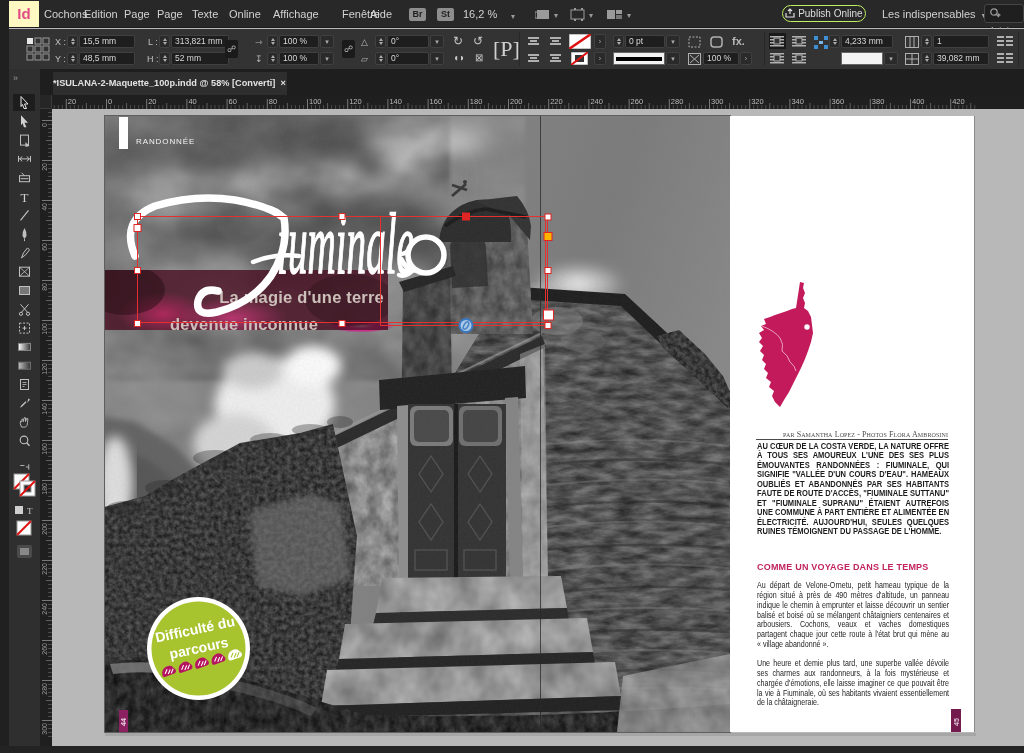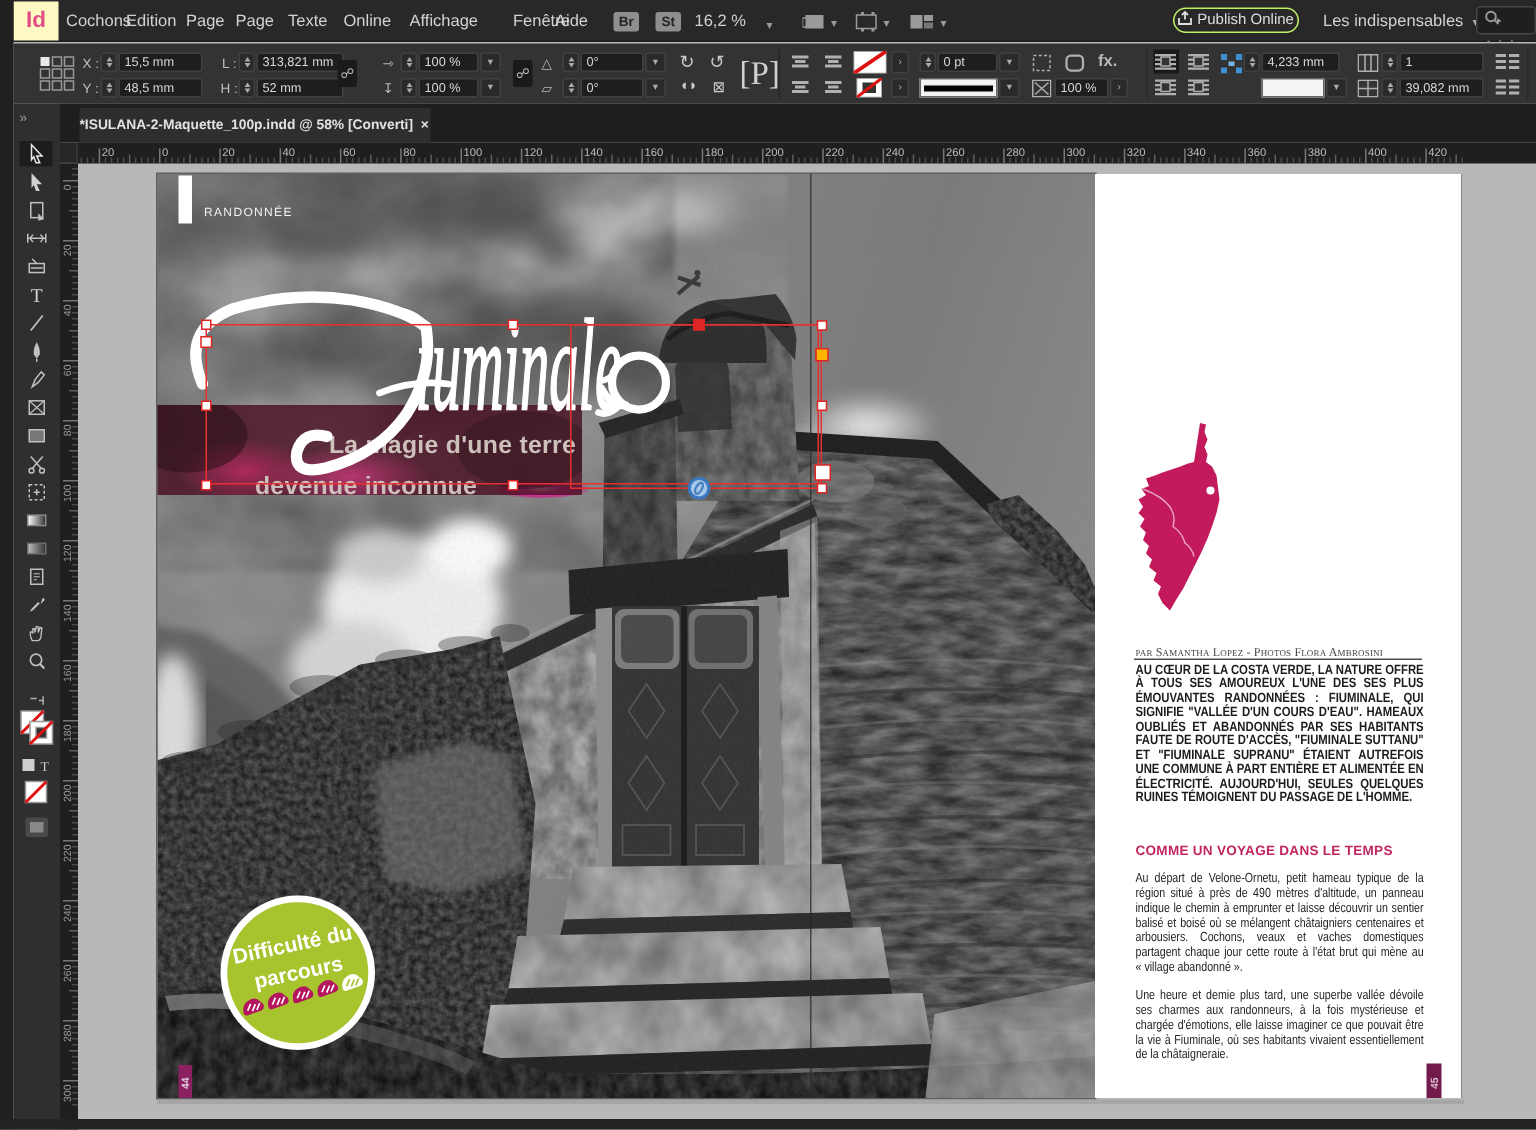--- a/index.html
+++ b/index.html
@@ -41,21 +41,21 @@
 #pageL{position:absolute;left:105px;top:116px;width:625px;height:616px;background:#777;outline:1px solid #5f5f5f}
 #pageR{position:absolute;left:730px;top:116px;width:245px;height:616px;background:#ffffff;border-right:1px solid #8a8a8a}
 #spine{position:absolute;left:540px;top:116px;width:1px;height:616px;background:rgba(40,40,40,0.75)}
 
 #randbar{position:absolute;left:119px;top:117px;width:9px;height:32px;background:#fff}
 #randtxt{position:absolute;left:136px;top:137px;color:#f2f2f2;font-size:8px;letter-spacing:0.9px}
 #band{position:absolute;left:105px;top:270px;width:283px;height:60px;background:rgba(73,17,35,0.82)}
 #sub1{position:absolute;left:105px;top:288px;width:279px;text-align:right;color:#cdc0bb;font-size:16.5px;font-weight:bold;letter-spacing:0.2px}
 #sub2{position:absolute;left:105px;top:315px;width:278px;text-align:center;color:#cdc0bb;font-size:16.5px;font-weight:bold;letter-spacing:0.2px}
 
-#byline{position:absolute;left:757px;top:430px;width:191px;text-align:left;font-family:"Liberation Serif",serif;font-variant:small-caps;font-size:8px;color:#4a4a4a;letter-spacing:0.1px}
+#byline{position:absolute;left:757px;top:430px;width:191px;text-align:right;font-family:"Liberation Serif",serif;font-variant:small-caps;font-size:8px;color:#4a4a4a;letter-spacing:0.1px}
 #bylinerule{position:absolute;left:756px;top:439px;width:192px;height:1px;background:#4a4a4a}
 #intro{position:absolute;left:757px;top:442px;width:226px;font-size:8.9px;line-height:9.43px;font-weight:bold;color:#1c1c1c;text-align:justify;transform:scaleX(0.85);transform-origin:0 0}
 #head2{position:absolute;left:757px;top:562px;width:192px;font-size:9px;font-weight:bold;color:#c2245f;letter-spacing:0.2px}
 .bodyp{position:absolute;left:757px;width:238px;font-size:8.8px;line-height:9.84px;color:#242424;text-align:justify;transform:scaleX(0.807);transform-origin:0 0}
 
 #pn44{position:absolute;left:119px;top:710px;width:9px;height:22px;background:#8c2162}
 #pn45{position:absolute;left:951px;top:709px;width:10px;height:23px;background:#741b4e}
 </style>
 </head>
 <body>

